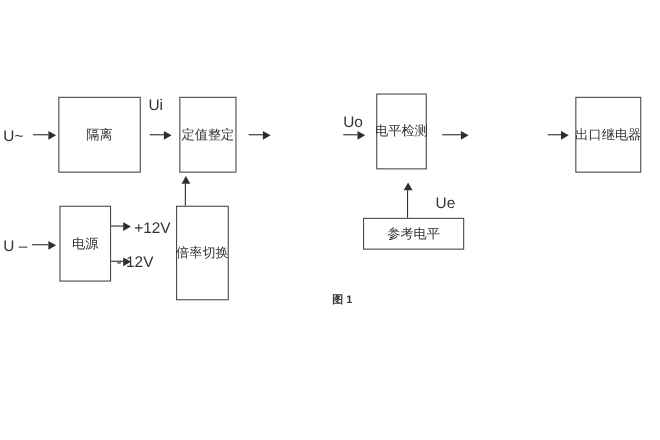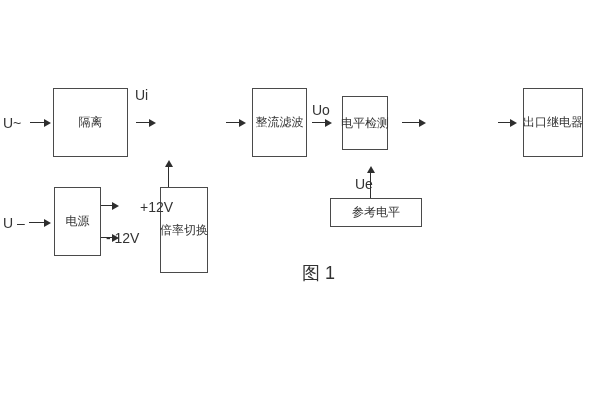--- a/index.html
+++ b/index.html
@@ -12,21 +12,21 @@
     position:absolute; box-sizing:border-box;
     border:1px solid #4a4a4a; background:#ffffff;
     display:flex; flex-direction:row; align-items:center; justify-content:center;
     font-size:12px; line-height:29px; text-align:center; white-space:nowrap;
   }
   .box span { display:block; }
   .sig {
     position:absolute; font-size:14px; line-height:14px; white-space:nowrap;
     color:#333333;
   }
-  .caption { position:absolute; font-size:18px; line-height:16px; color:#333333; }
+  .caption { position:absolute; font-size:10px; line-height:16px; color:#333333;font-weight:bold; }
   .harrow {
     position:absolute; height:9px; display:flex; flex-direction:row; align-items:center;
   }
   .harrow .shaft { flex:1 1 auto; height:1px; background:#2e2e2e; }
   .harrow .head {
     width:0; height:0; flex:0 0 auto;
     border-top:4px solid transparent; border-bottom:4px solid transparent;
     border-left:7px solid #2e2e2e;
   }
   .varrow {
@@ -41,27 +41,27 @@
 </style>
 </head>
 <body>
 
 <div class="canvas">
 
   <div class="box" style="left:53px;top:88px;width:75px;height:69px">
     <span>隔离</span>
   </div>
 
-
-  <div class="box" style="left:252px;top:88px;width:55px;height:69px">
-    <span>整流</span>
-    <span>滤波</span>
+  <div class="box" style="left:163px;top:88px;width:52px;height:69px">
+    <span>定值</span>
+    <span>整定</span>
   </div>
 
-  <div class="box" style="left:342px;top:96px;width:46px;height:54px">
+
+  <div class="box" style="left:342px;top:85px;width:46px;height:69px">
     <span>电平</span>
     <span>检测</span>
   </div>
 
 
   <div class="box" style="left:523px;top:88px;width:60px;height:69px">
     <span>出口</span>
     <span>继电器</span>
   </div>
 
@@ -74,23 +74,23 @@
     <span>切换</span>
   </div>
 
   <div class="box" style="left:330px;top:198px;width:92px;height:29px">
     <span>参考电平</span>
   </div>
 
   <span class="sig" style="left:3px;top:116px">U~</span>
   <span class="sig" style="left:135px;top:88px">Ui</span>
   <span class="sig" style="left:312px;top:103px">Uo</span>
-  <span class="sig" style="left:355px;top:177px">Ue</span>
+  <span class="sig" style="left:396px;top:177px">Ue</span>
   <span class="sig" style="left:3px;top:216px">U –</span>
-  <span class="sig" style="left:140px;top:200px">+12V</span>
+  <span class="sig" style="left:122px;top:200px">+12V</span>
   <span class="sig" style="left:106px;top:231px">- 12V</span>
 
   <span class="caption" style="left:302px;top:265px">图 1</span>
 
   <div class="harrow" style="left:30px;top:118px;width:21px">
     <span class="shaft"></span>
     <span class="head"></span>
   </div>
   <div class="harrow" style="left:136px;top:118px;width:20px">
     <span class="shaft"></span>

